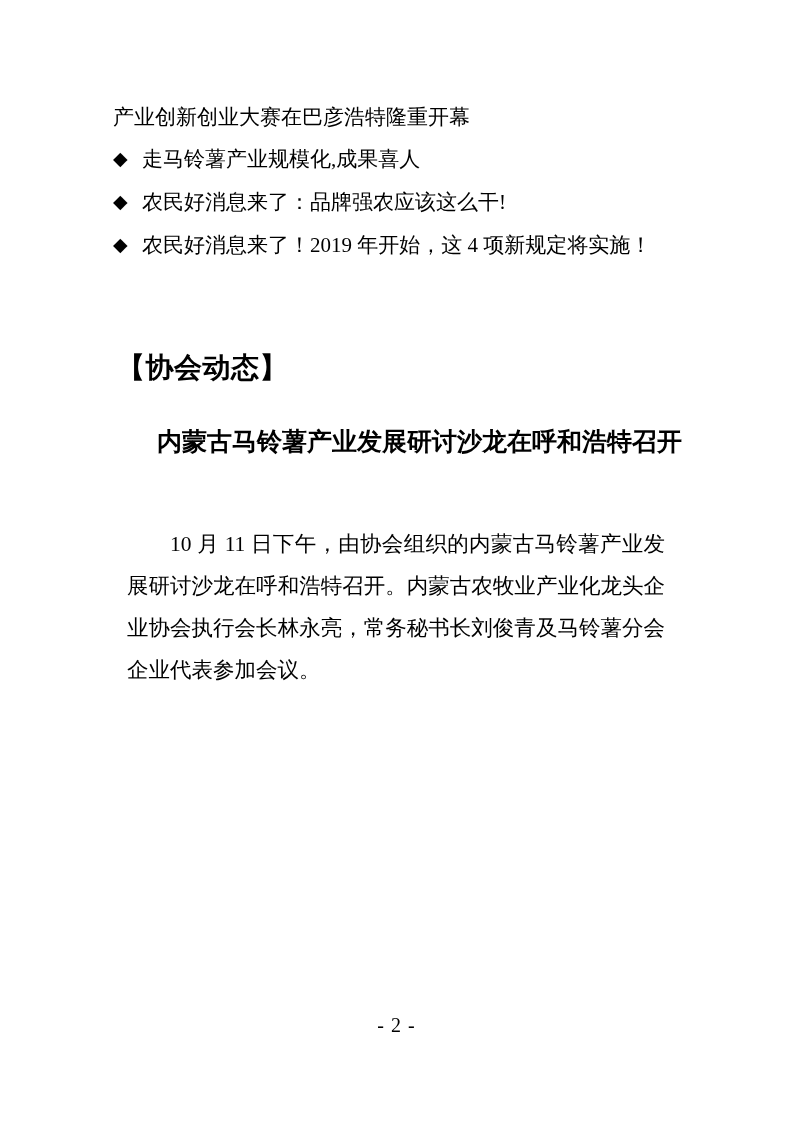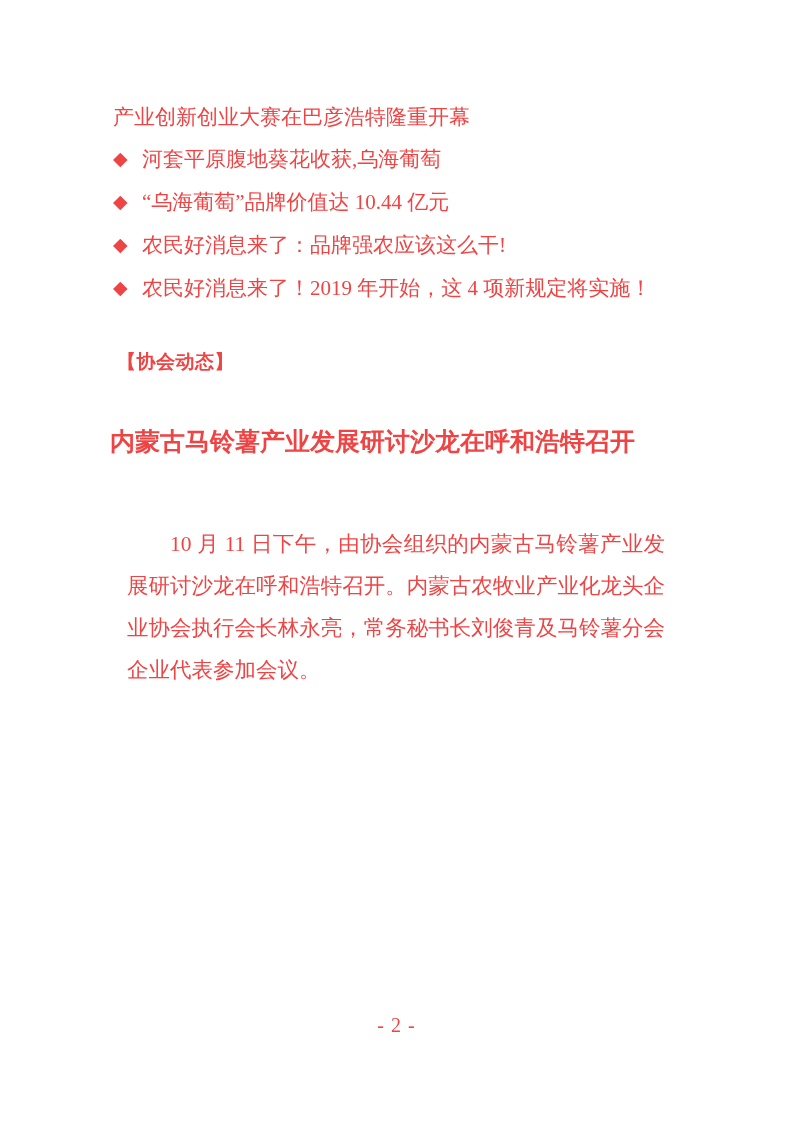--- a/index.html
+++ b/index.html
@@ -5,21 +5,21 @@
   html, body {
     margin: 0;
     padding: 0;
     background: #ffffff;
   }
   .page {
     position: relative;
     width: 793px;
     height: 1122px;
     background: #ffffff;
-    color: #ef4444;
+    color: #000000;
     font-family: "Liberation Serif", "DejaVu Serif", serif;
     overflow: hidden;
   }
   
   .news-list {
     position: absolute;
     left: 113px;
     top: 96px;
     width: 566px;
     font-size: 21px;
@@ -32,31 +32,31 @@
     margin-right: 9px;
     transform: translateY(-1px);
   }
   
   .section-label {
     position: absolute;
     left: 117px;
     top: 349px;
     font-family: Liberation Serif, serif;
     font-weight: bold;
-    font-size: 19px;
+    font-size: 28px;
     letter-spacing: 0.5px;
   }
   
   .article-title {
     position: absolute;
     left: 110px;
     top: 426px;
     width: 572px;
     margin: 0;
-    text-align: left;
+    text-align: right;
     font-size: 25px;
     font-weight: bold;
     line-height: 1.3;
     letter-spacing: 0px;
   }
   
   .body-text {
     position: absolute;
     left: 117px;
     top: 513px;
@@ -84,25 +84,21 @@
 <body>
 
 <div class="page">
 
   <div class="news-list">
     <div class="news-line">
       <span>产业创新创业大赛在巴彦浩特隆重开幕</span>
     </div>
     <div class="news-line">
       <span class="bullet">◆</span>
-      <span>河套平原腹地葵花收获,乌海葡萄</span>
-    </div>
-    <div class="news-line">
-      <span class="bullet">◆</span>
-      <span>“乌海葡萄”品牌价值达 10.44 亿元</span>
+      <span>走马铃薯产业规模化,成果喜人</span>
     </div>
     <div class="news-line">
       <span class="bullet">◆</span>
       <span>农民好消息来了：品牌强农应该这么干!</span>
     </div>
     <div class="news-line">
       <span class="bullet">◆</span>
       <span>农民好消息来了！2019 年开始，这 4 项新规定将实施！</span>
     </div>
   </div>

